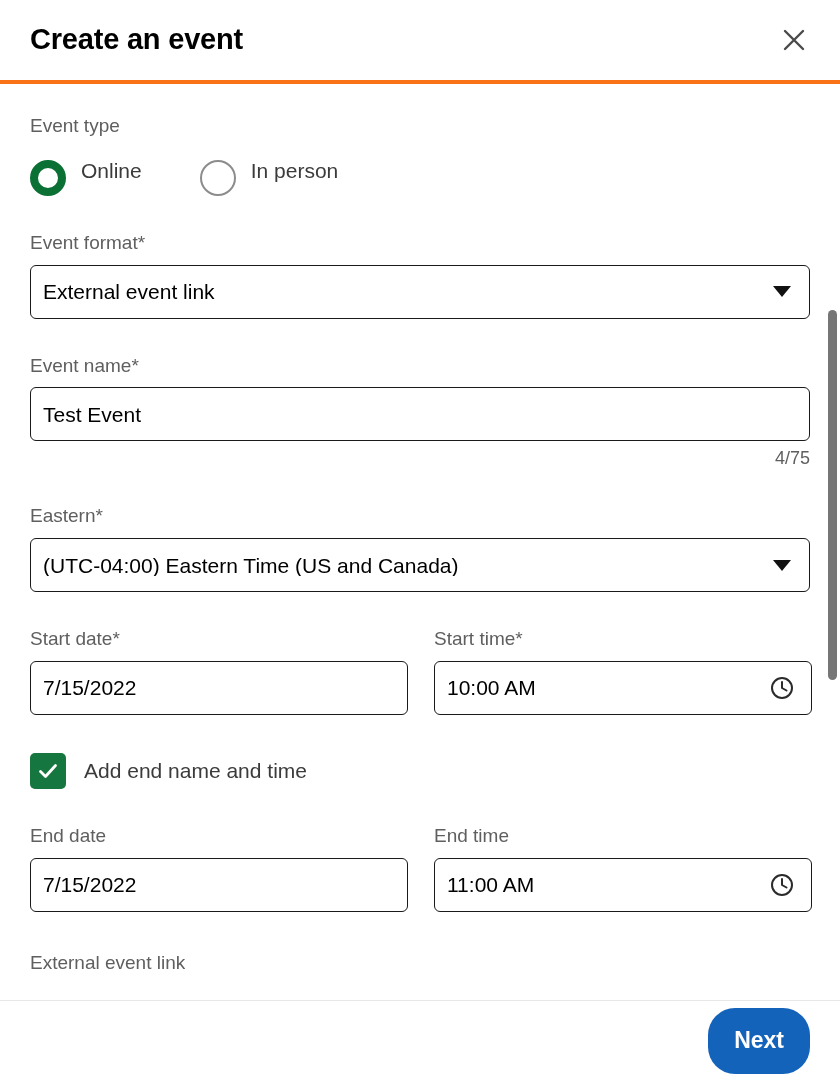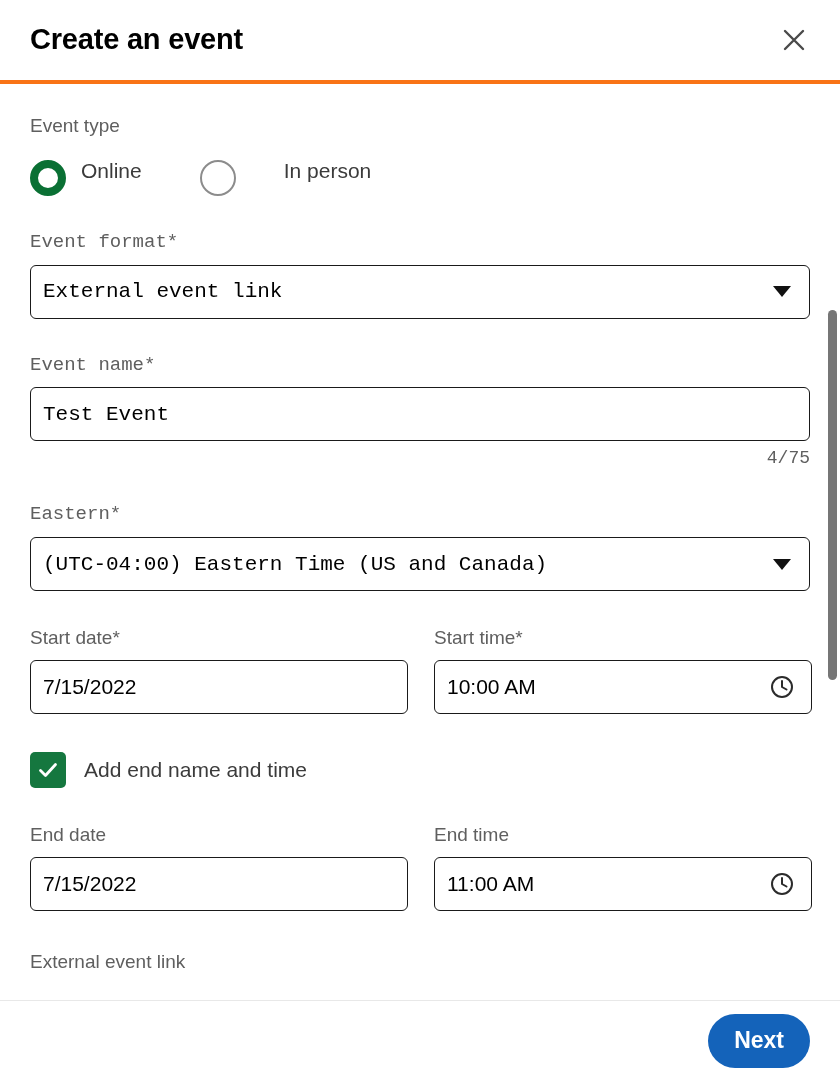--- a/index.html
+++ b/index.html
@@ -76,42 +76,42 @@
     display: flex;
     align-items: center;
     margin-top: 22px;
     gap: 0;
   }
   .radio-option {
     display: flex;
     align-items: flex-start;
     cursor: pointer;
   }
-  .radio-option + .radio-option { margin-left: 58px; gap: 33px; }
+  .radio-option + .radio-option { margin-left: 58px; }
   .radio-circle {
     width: 36px;
     height: 36px;
     border-radius: 50%;
     border: 2px solid #8c8c8c;
     background: #ffffff;
     flex: 0 0 36px;
   }
   .radio-circle.checked {
     border: 8px solid #0a7034;
     background: #ffffff;
   }
   .radio-label {
     font-size: 21px;
     color: #3b3b3b;
     margin-left: 15px;
     line-height: 1;
   }
 
   
-  .form-group { margin-top: 35px; font-family: Liberation Mono, monospace; }
+  .form-group { margin-top: 35px; }
   .form-group .field-label { display: block; margin-bottom: 10px; }
 
   .control {
     position: relative;
     width: 100%;
     height: 54px;
     border: 1.5px solid #1a1a1a;
     border-radius: 6px;
     background: #ffffff;
     display: flex;
@@ -210,21 +210,21 @@
   .modal-footer {
     flex: 0 0 80px;
     height: 80px;
     border-top: 1px solid #e8e8e8;
     display: flex;
     align-items: center;
     justify-content: flex-end;
     padding: 0 30px;
   }
   .next-btn {
-    height: 54px;
+    height: 66px;
     min-width: 100px;
     padding: 0 26px;
     border: none;
     border-radius: 27px;
     background: #1463ba;
     color: #ffffff;
     font-family: "Liberation Sans", sans-serif;
     font-size: 23px;
     font-weight: 700;
     cursor: pointer;

